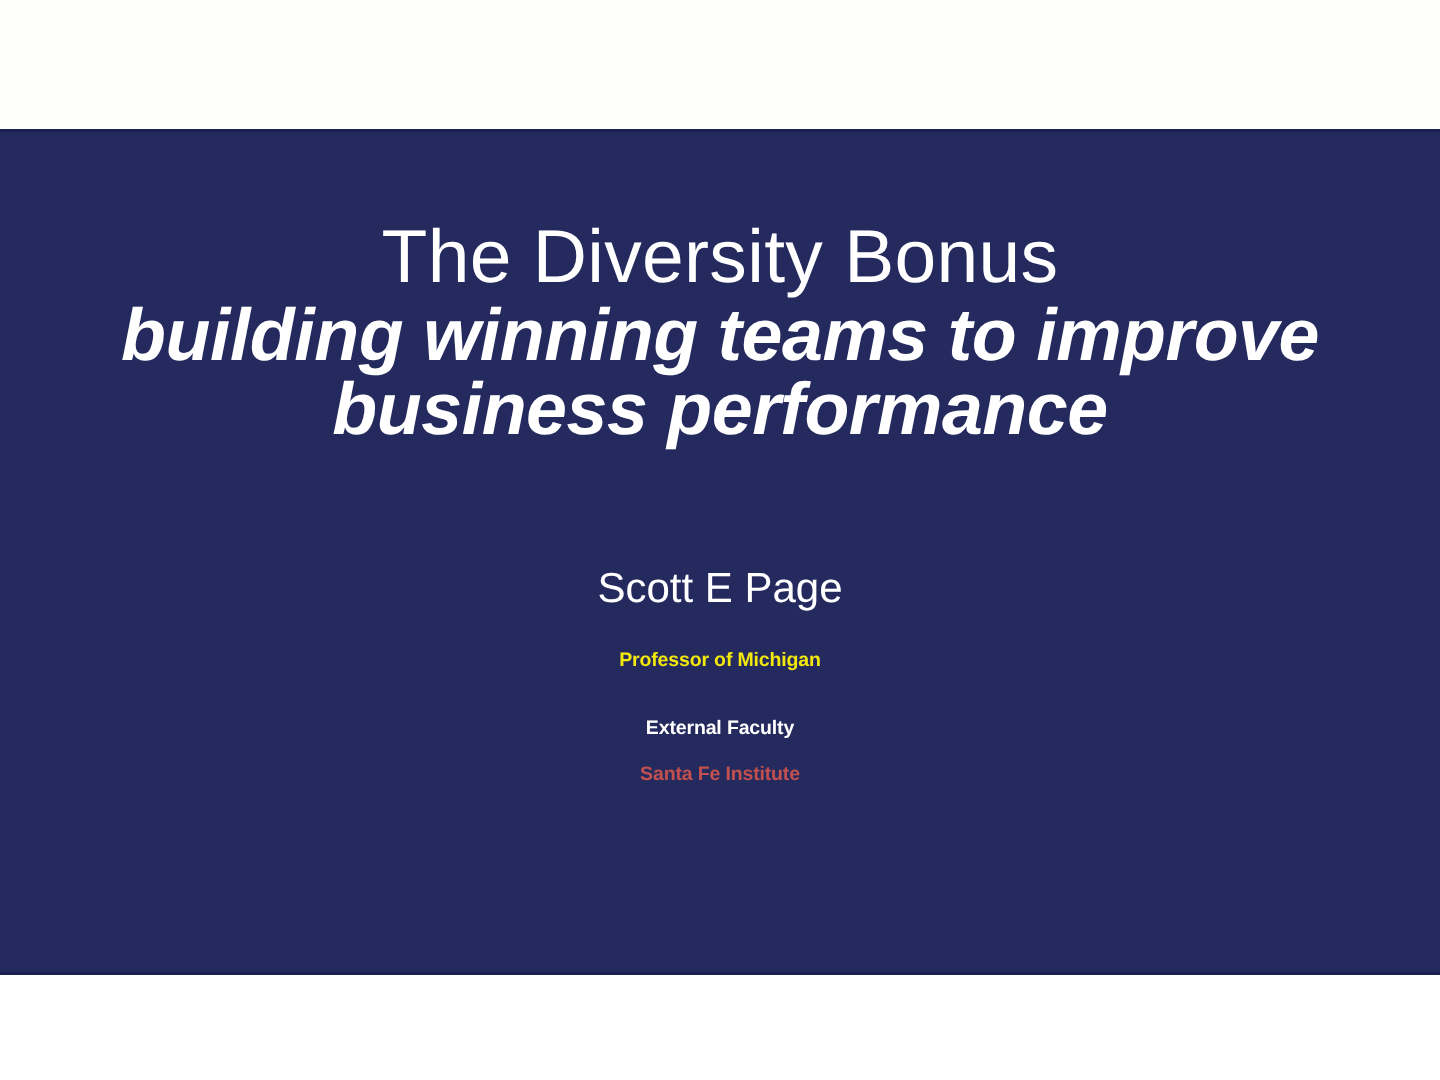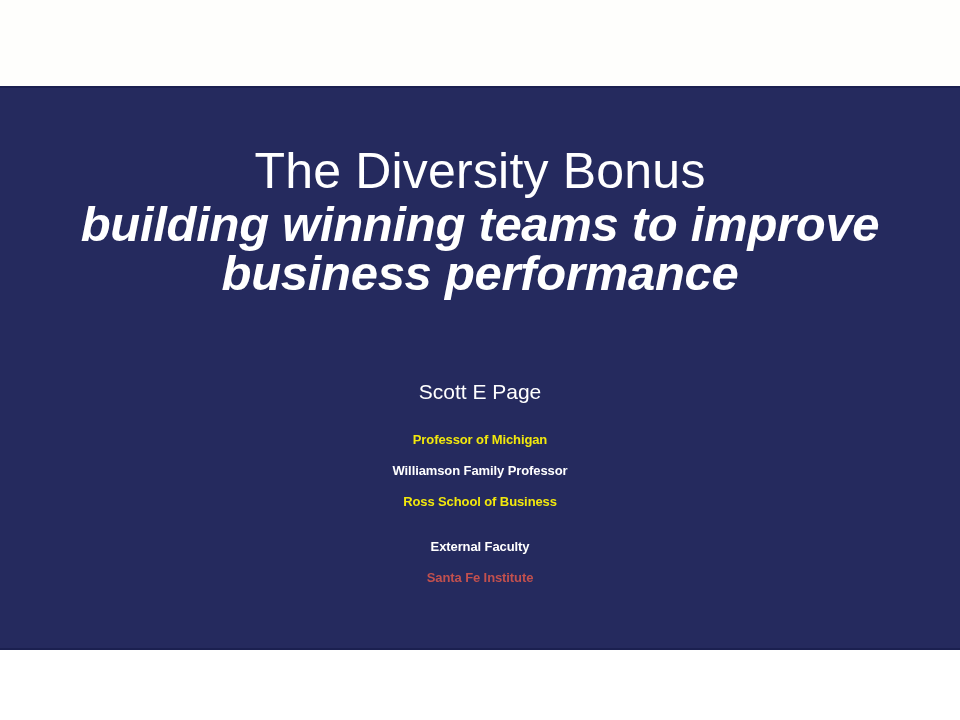--- a/index.html
+++ b/index.html
@@ -104,21 +104,21 @@
     position: absolute;
     left: 0;
     top: 290px;
     width: 960px;
     text-align: center;
   }
   .author-name {
     margin: 0 0 16px 0;
     font-family: "Liberation Sans", sans-serif;
     font-weight: 400;
-    font-size: 21px;
+    font-size: 28px;
     line-height: 32px;
     color: #ffffff;
   }
   .cred-group {
     margin: 0;
   }
   .cred-line {
     margin: 0;
     font-family: "Liberation Sans", sans-serif;
     font-weight: 700;
@@ -148,24 +148,20 @@
     </div>
 
     <div class="author-block">
 
       <div class="author-name">Scott E Page</div>
 
       <div class="cred-group">
         <div class="cred-line cred-org-yellow">Professor of Michigan</div>
       </div>
 
-      <div class="cred-group">
-        <div class="cred-line cred-role">Williamson Family Professor</div>
-        <div class="cred-line cred-org-yellow">Ross School of Business</div>
-      </div>
 
       <div class="cred-gap"></div>
 
       <div class="cred-group">
         <div class="cred-line cred-role">External Faculty</div>
         <div class="cred-line cred-org-red">Santa Fe Institute</div>
       </div>
 
     </div>
 

